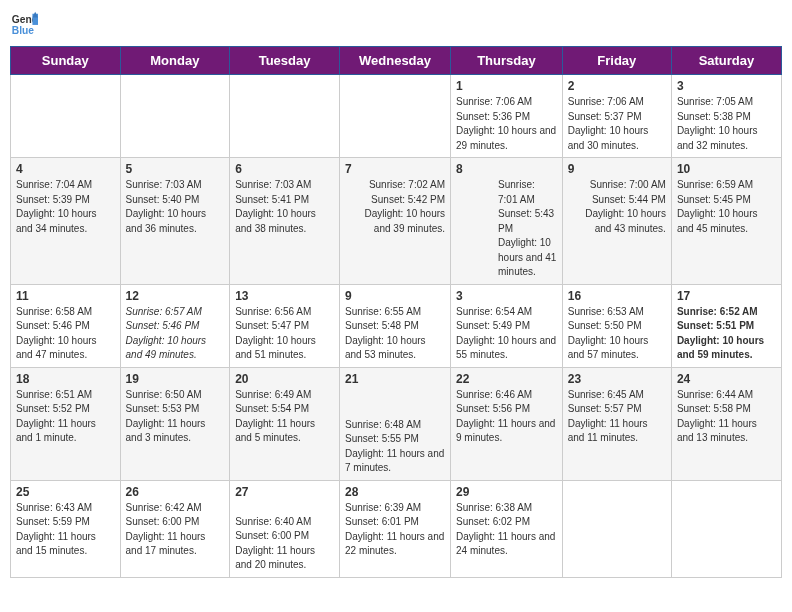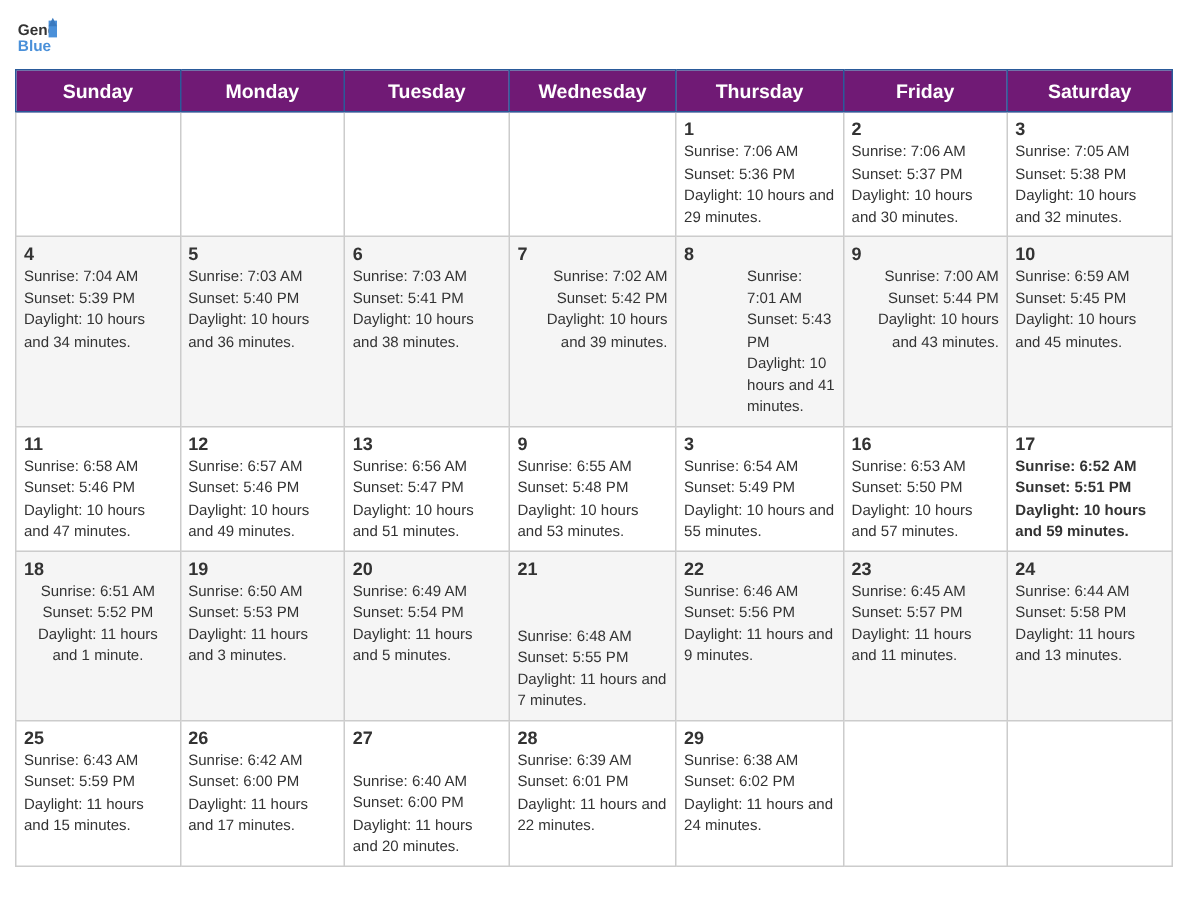--- a/index.html
+++ b/index.html
@@ -187,21 +187,21 @@
       </tr>
       <tr>
         <td>
           <span class="day-number">11</span>
           <div class="day-info" style="white-space: pre-line;">Sunrise: 6:58 AM
 Sunset: 5:46 PM
 Daylight: 10 hours and 47 minutes.</div>
         </td>
         <td>
           <span class="day-number">12</span>
-          <div class="day-info" style="white-space: pre-line;">Sunrise: 6:57 AM
+          <div class="day-info" style="white-space: pre-line; font-style: italic;">Sunrise: 6:57 AM
 Sunset: 5:46 PM
 Daylight: 10 hours and 49 minutes.</div>
         </td>
         <td>
           <span class="day-number">13</span>
           <div class="day-info" style="white-space: pre-line;">Sunrise: 6:56 AM
 Sunset: 5:47 PM
 Daylight: 10 hours and 51 minutes.</div>
         </td>
         <td>
@@ -225,21 +225,21 @@
         <td>
           <span class="day-number">17</span>
           <div class="day-info" style="white-space: pre-line; font-weight: bold;">Sunrise: 6:52 AM
 Sunset: 5:51 PM
 Daylight: 10 hours and 59 minutes.</div>
         </td>
       </tr>
       <tr>
         <td>
           <span class="day-number">18</span>
-          <div class="day-info" style="white-space: pre-line; text-align: center;">Sunrise: 6:51 AM
+          <div class="day-info" style="white-space: pre-line;">Sunrise: 6:51 AM
 Sunset: 5:52 PM
 Daylight: 11 hours and 1 minute.</div>
         </td>
         <td>
           <span class="day-number">19</span>
           <div class="day-info" style="white-space: pre-line;">Sunrise: 6:50 AM
 Sunset: 5:53 PM
 Daylight: 11 hours and 3 minutes.</div>
         </td>
         <td>

